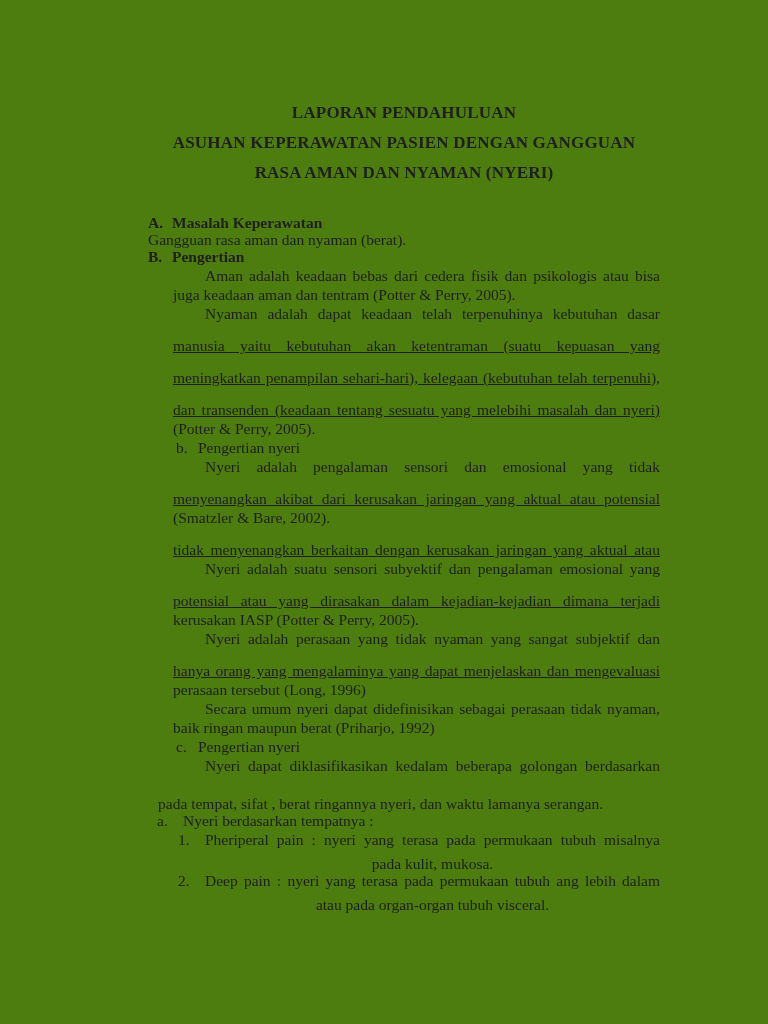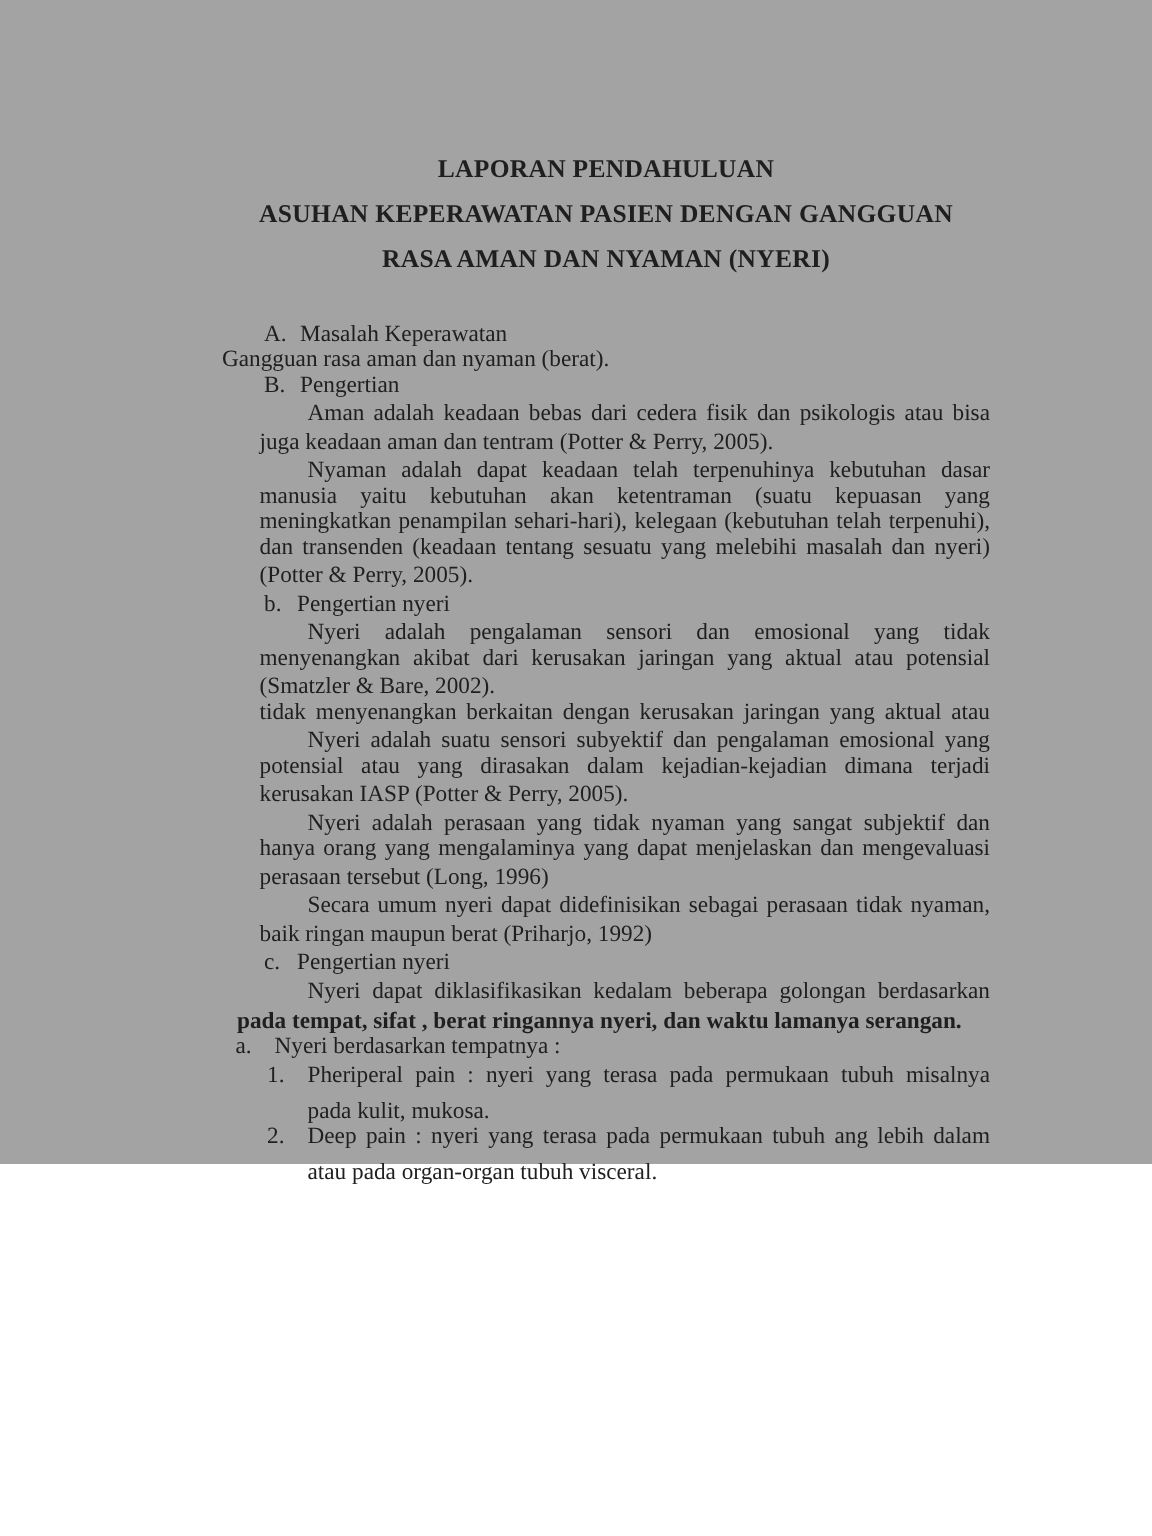--- a/index.html
+++ b/index.html
@@ -10,22 +10,22 @@
   body {
     width: 768px;
     height: 1024px;
     font-family: "Liberation Serif", serif;
     color: #1f1f1f;
     overflow: hidden;
   }
   .page {
     position: relative;
     width: 768px;
-    height: 776px;
-    background: #a3a3a3;
+    height: 1024px;
+    background: #4d7c0f;
   }
   .content {
     position: absolute;
     left: 148px;
     top: 98px;
     width: 512px;
   }
   .doc-title .title {
     font-weight: bold;
     font-size: 17px;
@@ -36,21 +36,21 @@
   }
   .doc-body {
     margin-top: 26px;
   }
   .line {
     font-size: 15.5px;
     line-height: 17px;
     white-space: nowrap;
   }
   
-  .heading { font-weight: normal; margin-left: 28px; }
+  .heading { font-weight: bold; }
   .heading .lbl { display: inline-block; width: 24px; }
   
   .plain { margin-left: 0; }
   
   .item1 { margin-left: 27px; }
   .item1 .lbl { display: inline-block; width: 22px; }
   
   .item1w { margin-left: 9px; }
   .item1w .lbl { display: inline-block; width: 26px; }
   
@@ -58,53 +58,54 @@
     margin-left: 57px;
     width: 455px;
     margin-top: 2px;
     text-align: justify;
     text-align-last: justify;
   }
   
   .pmid {
     margin-left: 25px;
     width: 487px;
-    margin-top: 0;
+    margin-top: 15px;
     text-align: justify;
     text-align-last: justify;
+    text-decoration: underline;
   }
   
   .plast {
     margin-left: 25px;
     margin-top: 2px;
   }
   
   .plast2 {
     margin-left: 10px;
-    margin-top: 3px;
-    font-weight: bold;
+    margin-top: 21px;
   }
   
   .num {
     margin-left: 30px;
     width: 482px;
     margin-top: 2px;
     display: flex;
   }
   .num .lbl { width: 27px; flex: none; }
   .num .txt {
     flex: 1;
     text-align: justify;
     text-align-last: justify;
     white-space: nowrap;
   }
   
   .numw {
     margin-left: 57px;
     margin-top: 7px;
+    text-align: center;
   }
   
   .plast + .item1  { margin-top: 2px; margin-left: 28px; }
   .plast2 + .item1w { margin-top: 0; }
   .numw + .num { margin-top: 0; }
 </style>
 </head>
 <body>
 
 <div class="page">

